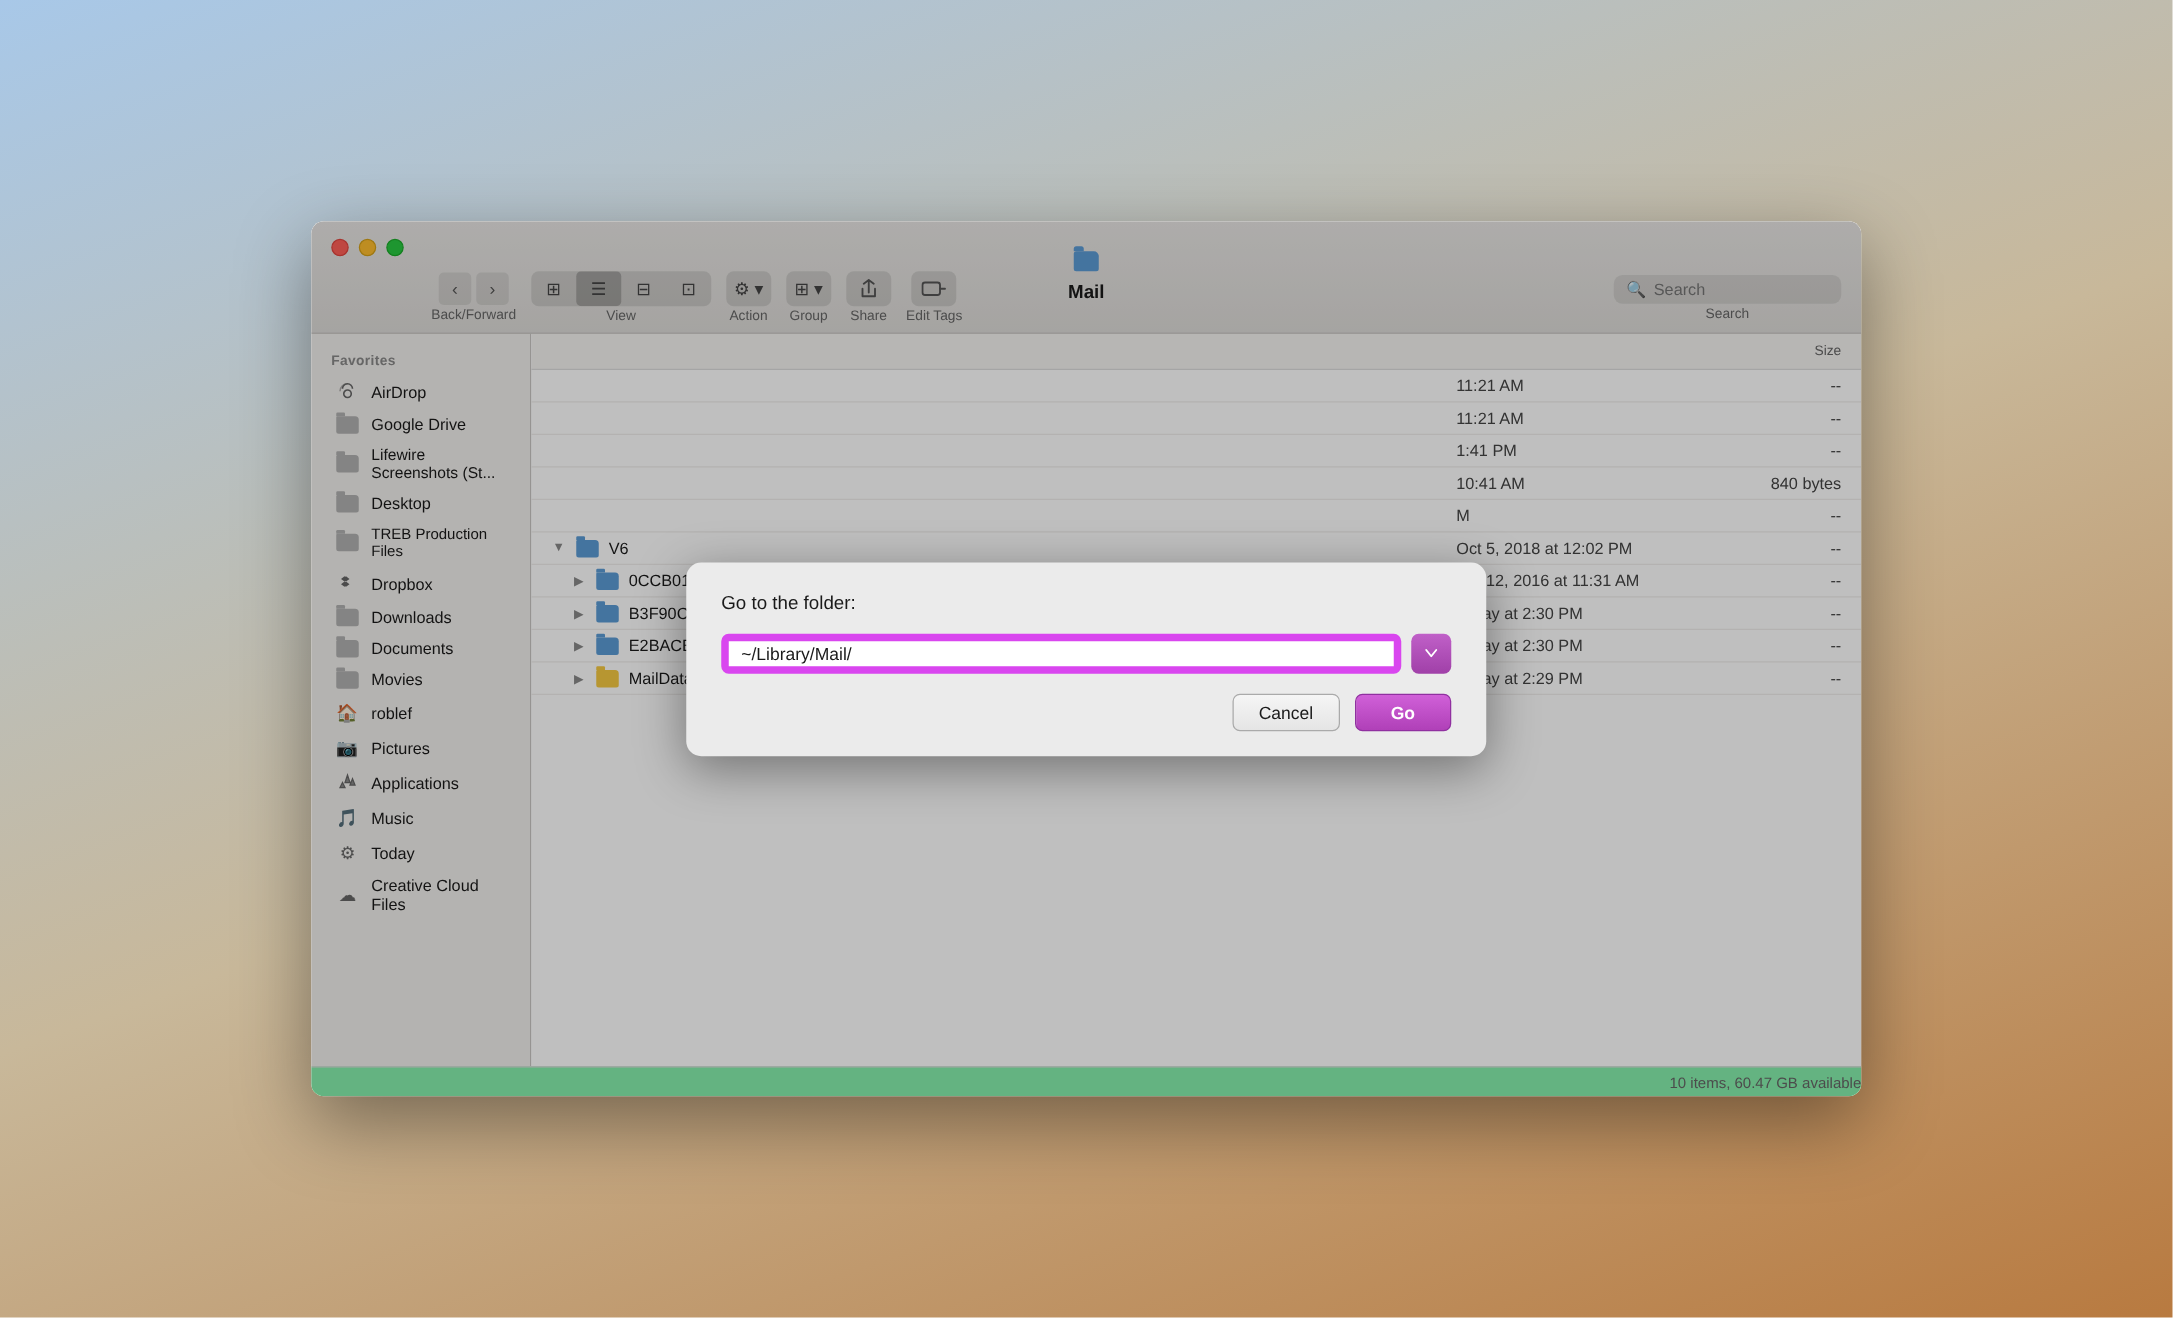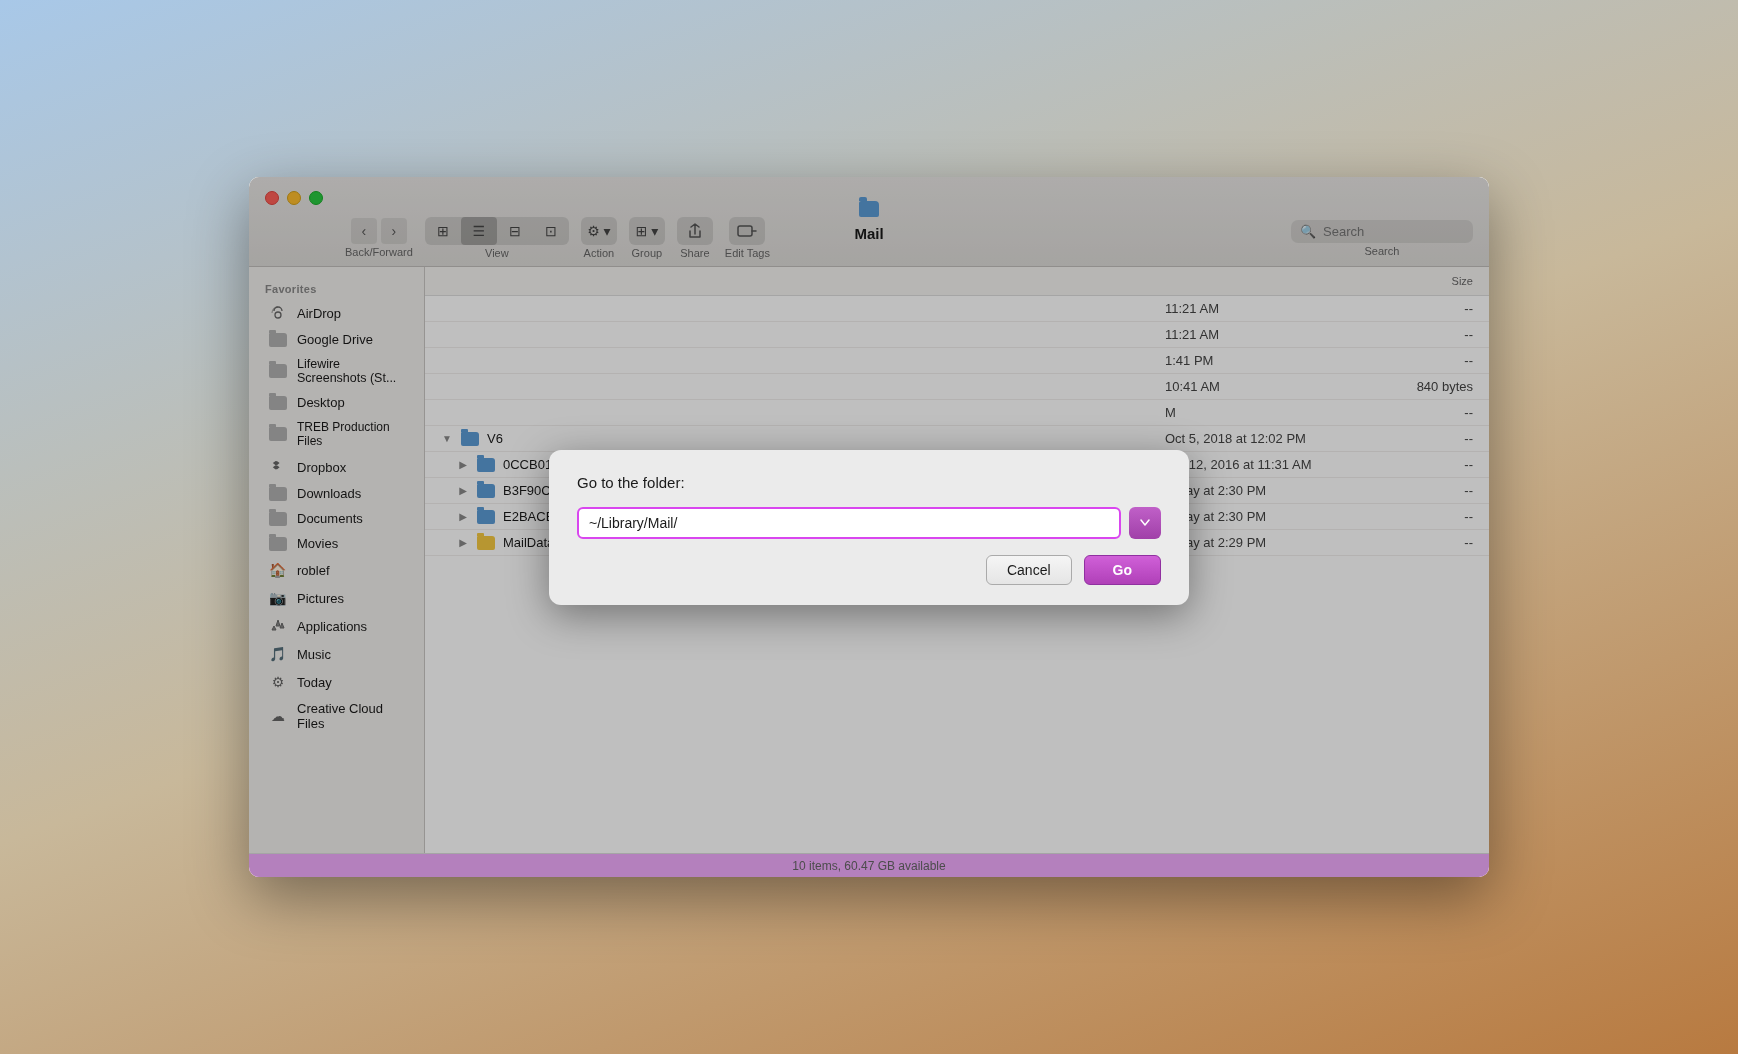--- a/index.html
+++ b/index.html
@@ -266,25 +266,25 @@
       align-items: center;
       justify-content: center;
       font-size: 10px;
       color: #888;
       flex-shrink: 0;
     }
     .indent-1 { padding-left: 32px; }
     
     .status-bar {
       height: 24px;
-      background: #f0abfc;
+      background: #86efac;
       border-top: 1px solid #ddd;
       display: flex;
       align-items: center;
-      justify-content: center;
+      justify-content: flex-end;
       font-size: 12px;
       color: #666;
       flex-shrink: 0;
     }
     
     .dialog-overlay {
       position: absolute;
       top: 0; left: 0; right: 0; bottom: 0;
       background: rgba(0,0,0,0.25);
       display: flex;
@@ -309,21 +309,21 @@
       color: #1a1a1a;
     }
     .dialog-input-row {
       display: flex;
       align-items: center;
       gap: 8px;
     }
     .dialog-input {
       flex: 1;
       height: 32px;
-      border: 2px solid #d946ef;
+      border: 6px solid #d946ef;
       border-radius: 6px;
       padding: 0 10px;
       font-size: 14px;
       color: #1a1a1a;
       background: white;
       outline: none;
     }
     .dialog-dropdown-btn {
       width: 32px;
       height: 32px;

